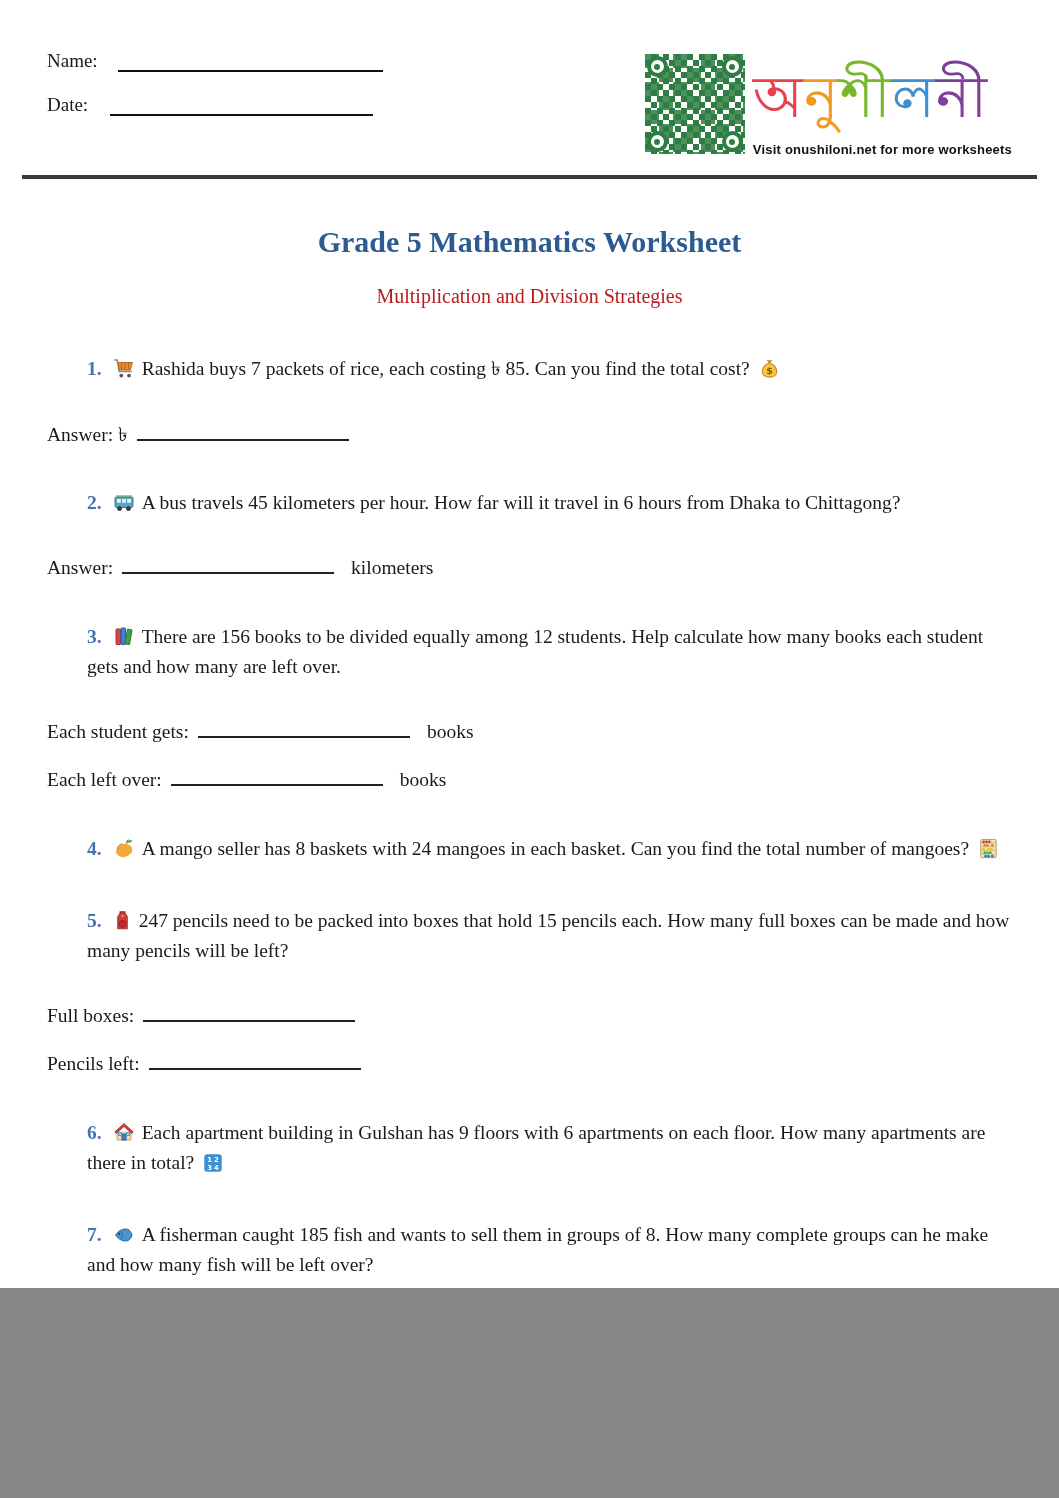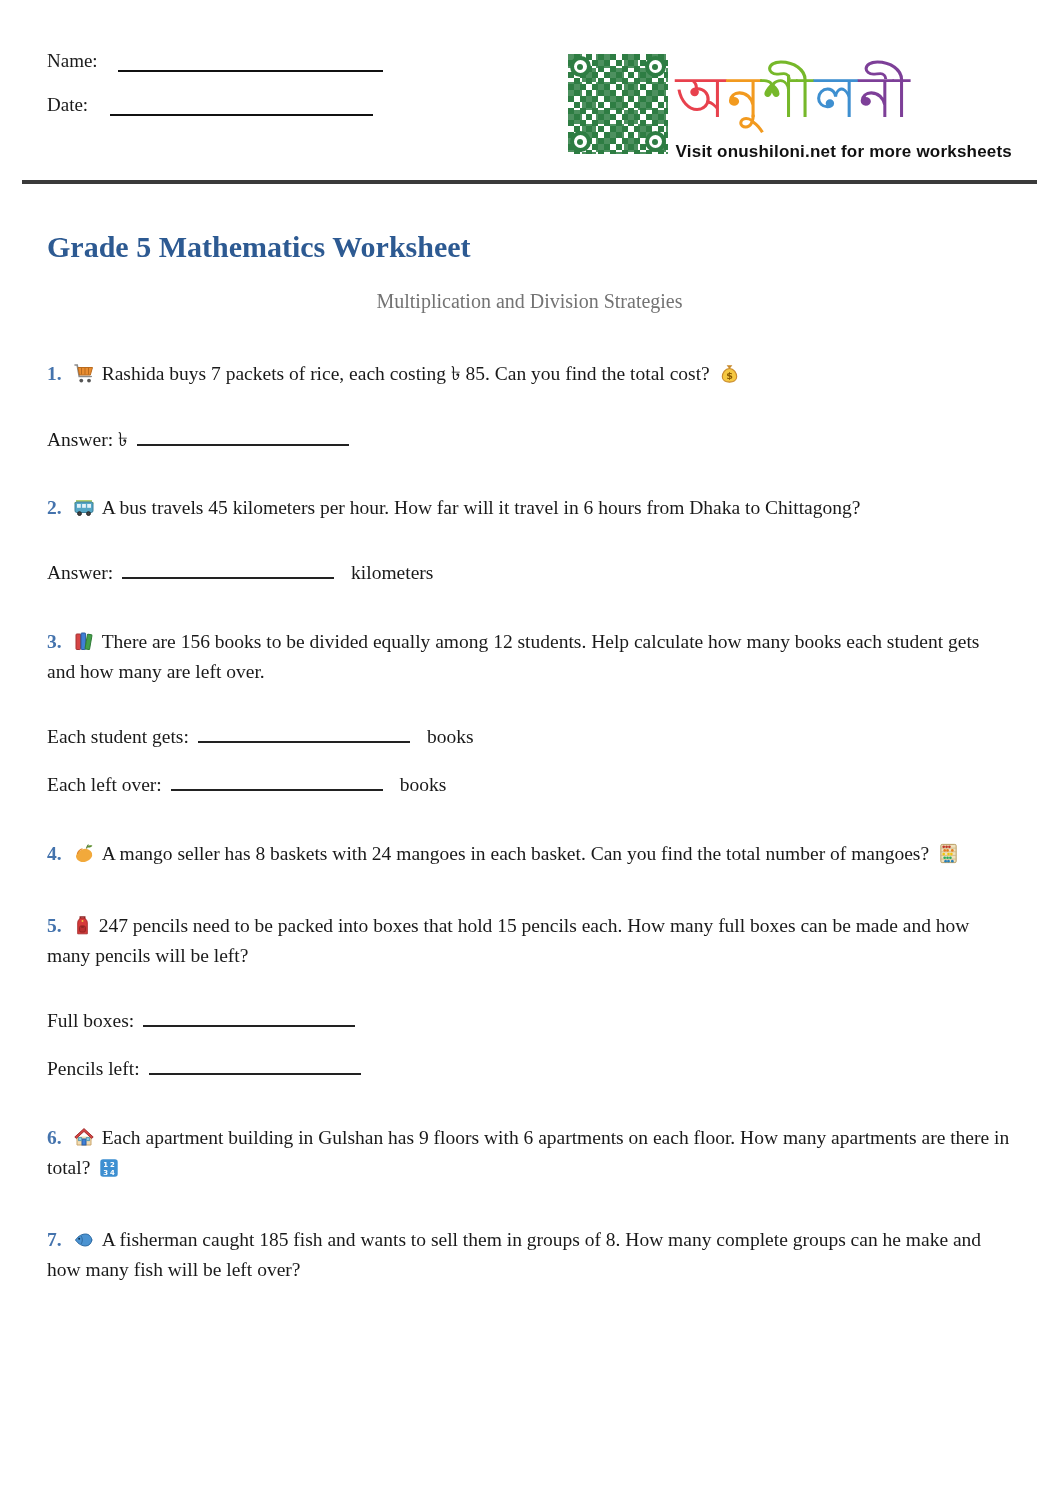--- a/index.html
+++ b/index.html
@@ -1,18 +1,18 @@
 <!DOCTYPE html>
 <html><head>
 <meta charset="utf-8">
 <style>
   * { margin:0; padding:0; box-sizing:border-box; }
   html,body { background:#888; }
   .page {
-    width:1059px; height:1498px; margin:0 auto; background:#ffffff;
+    width:1059px; height:1288px; margin:0 auto; background:#ffffff;
     padding:40px 47px 20px 47px; overflow:hidden; position:relative;
     font-family:"Liberation Serif", serif; color:#1a1a1a;
   }
   
   .header { display:flex; justify-content:space-between; align-items:flex-start; }
   .fields { padding-top:10px; }
   .field-row { display:flex; align-items:flex-end; margin-bottom:22px; font-size:19px; }
   .field-label { display:inline-block; }
   .field-line { display:inline-block; width:265px; border-bottom:2px solid #111; margin-left:20px; height:20px; }
   .field-row.date .field-line { width:263px; margin-left:22px; }
@@ -26,32 +26,32 @@
         background-size:12px 12px, 28px 28px; }
   .qr-ring { position:absolute; width:21px; height:21px; border-radius:50%;
              background:#fff; border:4px solid #2e7d43; }
   .qr-ring::after { content:""; position:absolute; left:3.5px; top:3.5px; width:6px; height:6px;
              border-radius:50%; background:#2e7d43; }
   .qr-ring.tl { left:2px; top:2px; } .qr-ring.tr { right:2px; top:2px; }
   .qr-ring.bl { left:2px; bottom:2px; } .qr-ring.br { right:2px; bottom:2px; }
   .logo-right { margin-left:8px; display:flex; flex-direction:column; }
   .logo-word { font-size:58px; font-weight:normal; line-height:86px; letter-spacing:1px;
                font-family:"DejaVu Sans", sans-serif; white-space:nowrap; }
-  .tagline { font-family:"Liberation Sans", sans-serif; font-weight:bold; font-size:17px;
+  .tagline { font-family:"Liberation Sans", sans-serif; font-weight:bold; font-size:13px;
              color:#111; margin-top:2px; letter-spacing:.2px; }
 
   .divider { border:none; border-top:4px solid #3a3a3a; margin:18px -25px 0 -25px; }
 
   
-  .title { text-align:left; font-size:30px; font-weight:bold; margin-top:46px; }
+  .title { text-align:center; font-size:30px; font-weight:bold; margin-top:46px; }
   .subtitle { text-align:center; font-size:20px; margin-top:26px; font-weight:normal; }
 
   
   .questions { margin-top:46px; }
-  .question { font-size:19.5px; line-height:30px; margin-top:42px; }
+  .question { font-size:19.5px; line-height:30px; margin-top:42px;margin-left:40px; }
   .question:first-child { margin-top:0; }
   .qnum { font-weight:bold; margin-right:10px; }
   .qicon { display:inline-block; margin-right:6px; }
   .qicon.trail { margin-right:0; margin-left:8px; }
   .qicon svg { vertical-align:-5px; }
 
   .answer-row { font-size:19.5px; margin-top:36px; height:26px; }
   .answer-row + .answer-row { margin-top:22px; }
   .blank { display:inline-block; width:212px; border-bottom:2px solid #222; height:20px; margin-left:9px; }
   .aunit { margin-left:17px; }
@@ -85,21 +85,21 @@
           <span style="color: rgb(232, 65, 77);">অ</span><span style="color: rgb(242, 154, 31);">নু</span><span style="color: rgb(118, 184, 42);">শী</span><span style="color: rgb(62, 143, 208);">ল</span><span style="color: rgb(125, 63, 152);">নী</span>
         </div>
         <div class="tagline">Visit onushiloni.net for more worksheets</div>
       </div>
     </div>
   </div>
 
   <hr class="divider">
 
   <h1 class="title" style="color: rgb(45, 90, 146);">Grade 5 Mathematics Worksheet</h1>
-  <h2 class="subtitle" style="color: #737373;">Multiplication and Division Strategies</h2>
+  <h2 class="subtitle" style="color: #b91c1c;">Multiplication and Division Strategies</h2>
 
   <div class="questions">
 
     <p class="question">
       <span class="qnum" style="color: rgb(68, 115, 173);">1.</span><span class="qicon"><svg width="24" height="24" viewBox="0 0 24 24">
             <path d="M3 4h2.2l2 11.5h12" stroke="#8a8a8a" stroke-width="1.6" fill="none" stroke-linecap="round"></path>
             <path d="M6 6.5h14.5l-2.2 7.5H7.4z" fill="#e88c30" stroke="#b96a1c"></path>
             <path d="M9.5 7v6.5M13 7v6.5M16.5 7v6.5" stroke="#b96a1c" stroke-width="1"></path>
             <circle cx="9.3" cy="19.6" r="1.9" fill="#555"></circle>
             <circle cx="17" cy="19.6" r="1.9" fill="#555"></circle>

